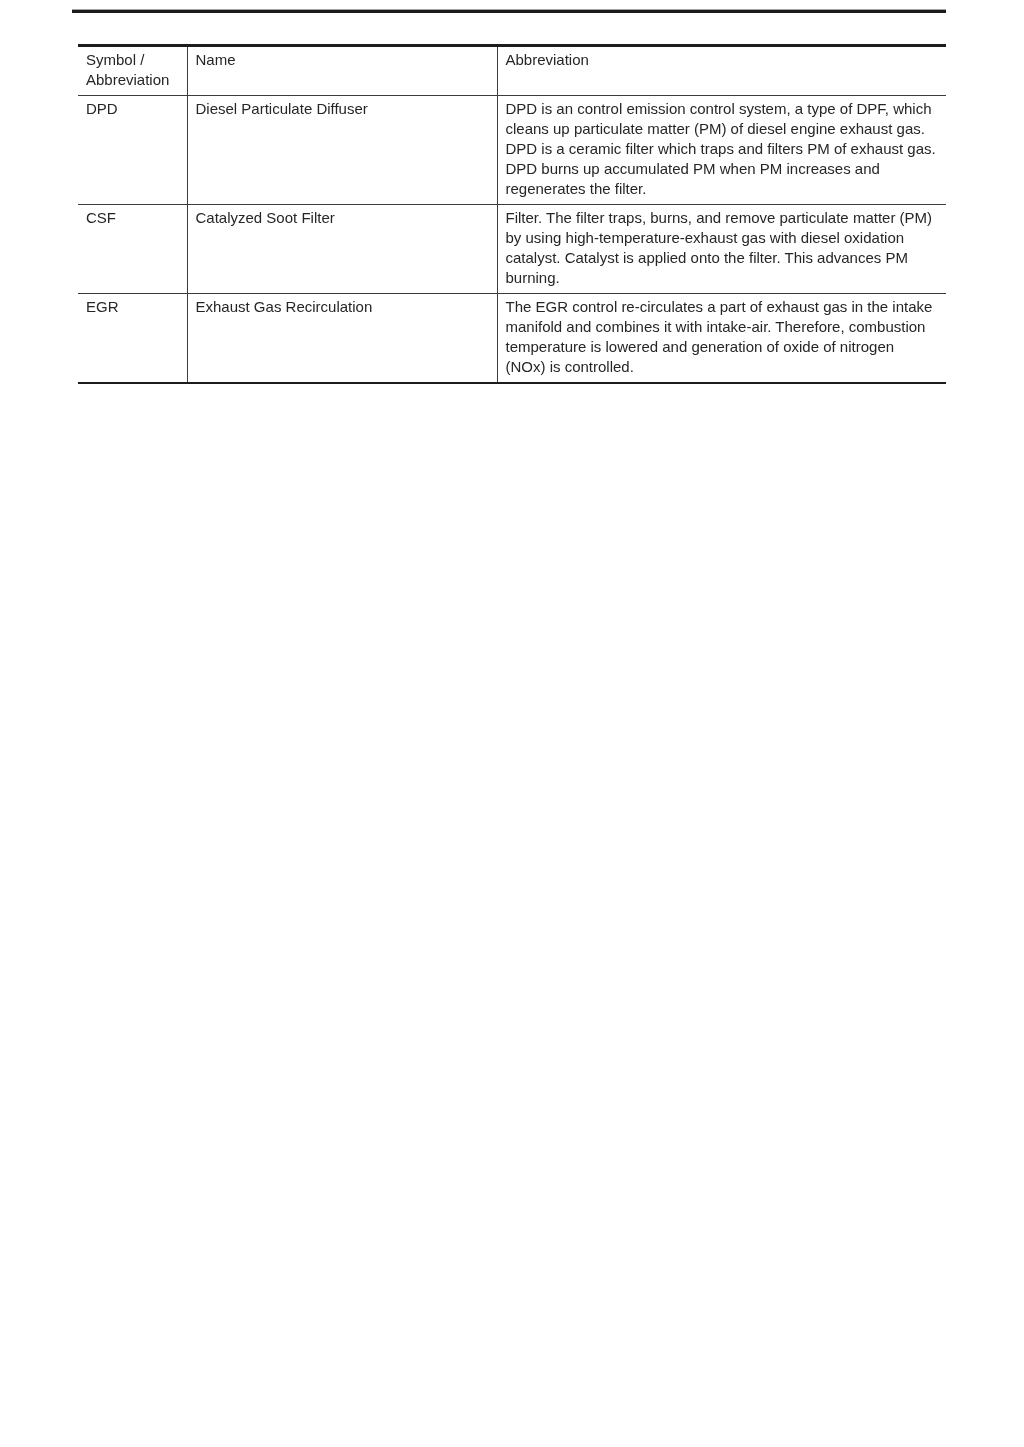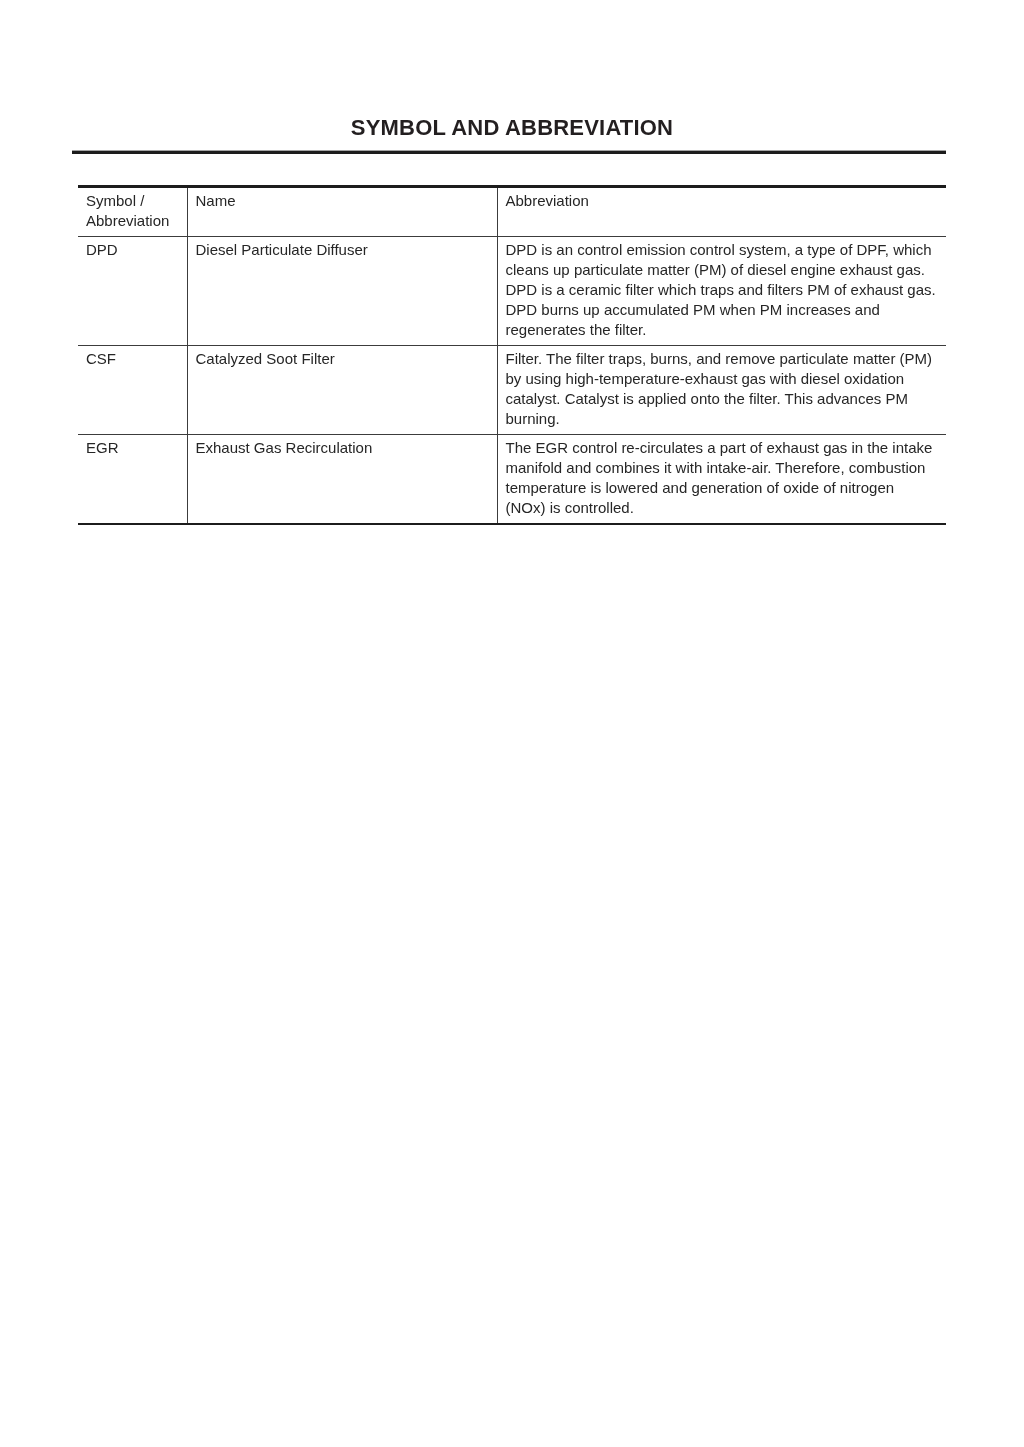--- a/index.html
+++ b/index.html
@@ -62,21 +62,20 @@
   table.abbrev th:nth-child(2), table.abbrev td:nth-child(2) {
     border-right: 1.5px solid #3c3c3c;
   }
   .wrap-header { white-space: pre-line; }
 </style>
 </head>
 <body>
 
 <div class="page">
 
-  <h1 class="page-title">SYMBOL AND ABBREVIATION</h1>
 
   <div class="title-rule"></div>
 
   <table class="abbrev">
     <colgroup>
       <col class="c-symbol">
       <col class="c-name">
       <col class="c-expl">
     </colgroup>
     <tbody>

